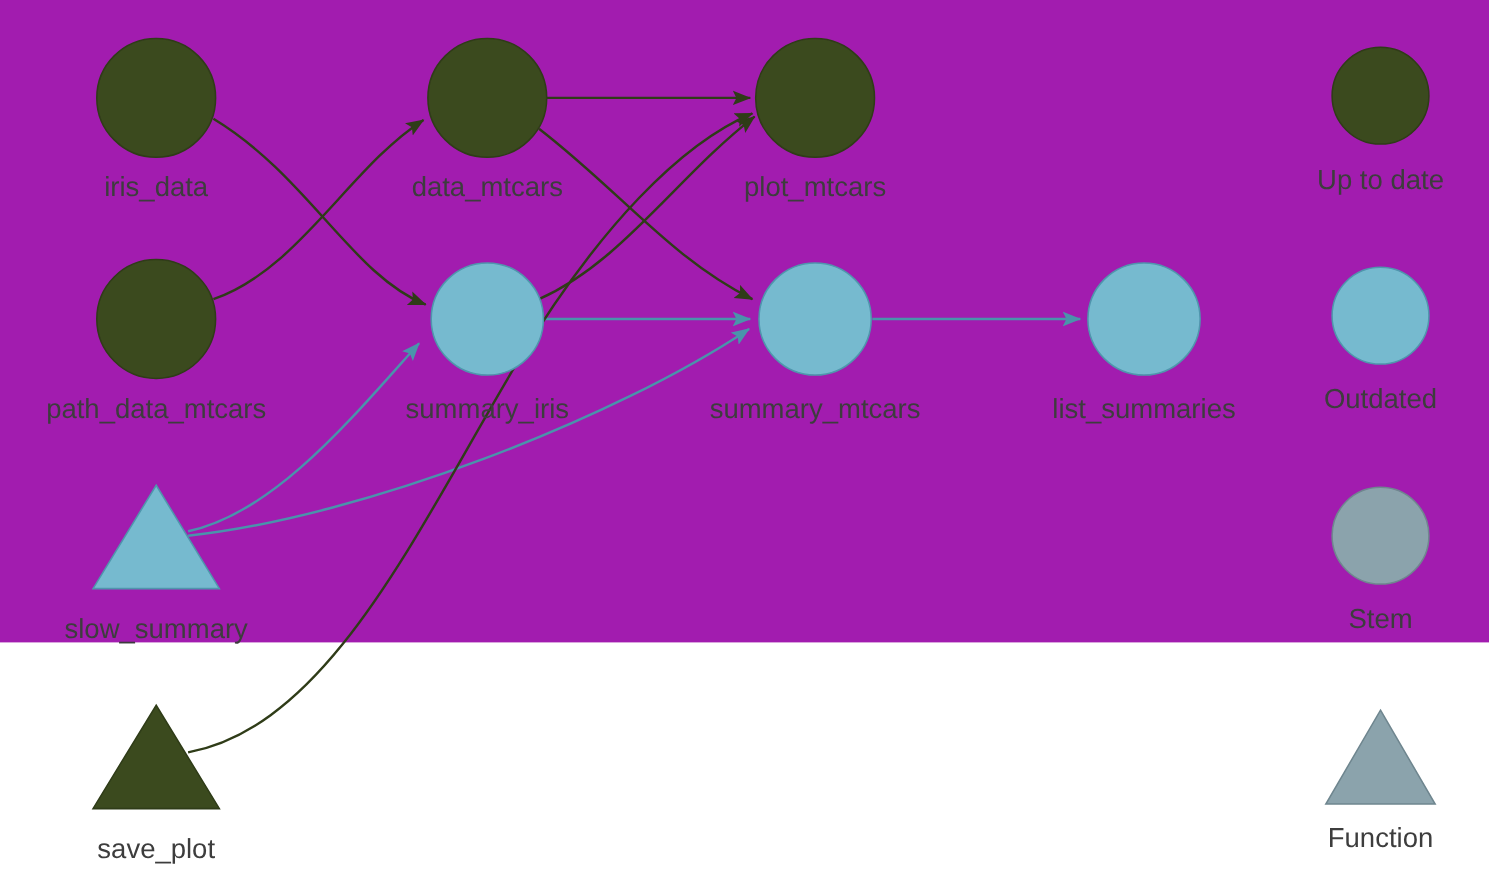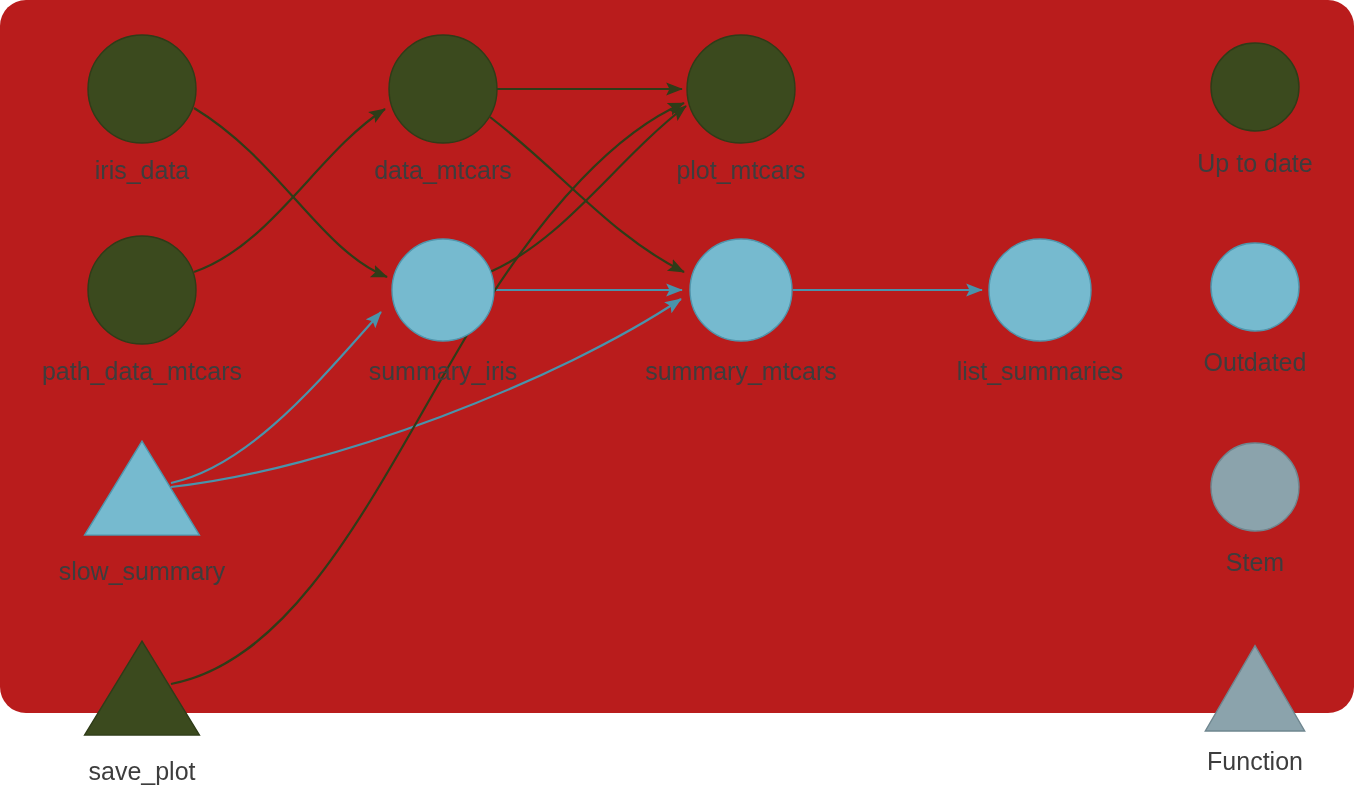--- a/index.html
+++ b/index.html
@@ -9,23 +9,22 @@
   }
   body {
     width: 1354px;
     height: 793px;
     overflow: hidden;
     font-family: "Liberation Sans", sans-serif;
   }
   #graph-root {
     position: relative;
     width: 1354px;
-    height: 713px;
-    background: #b91c1c;
-    border-radius: 26px;
+    height: 584px;
+    background: #a21caf;
   }
   svg.canvas {
     position: absolute;
     top: 0;
     left: 0;
     width: 1354px;
     height: 793px;
   }
   .node-label {
     font-family: "Liberation Sans", sans-serif;

